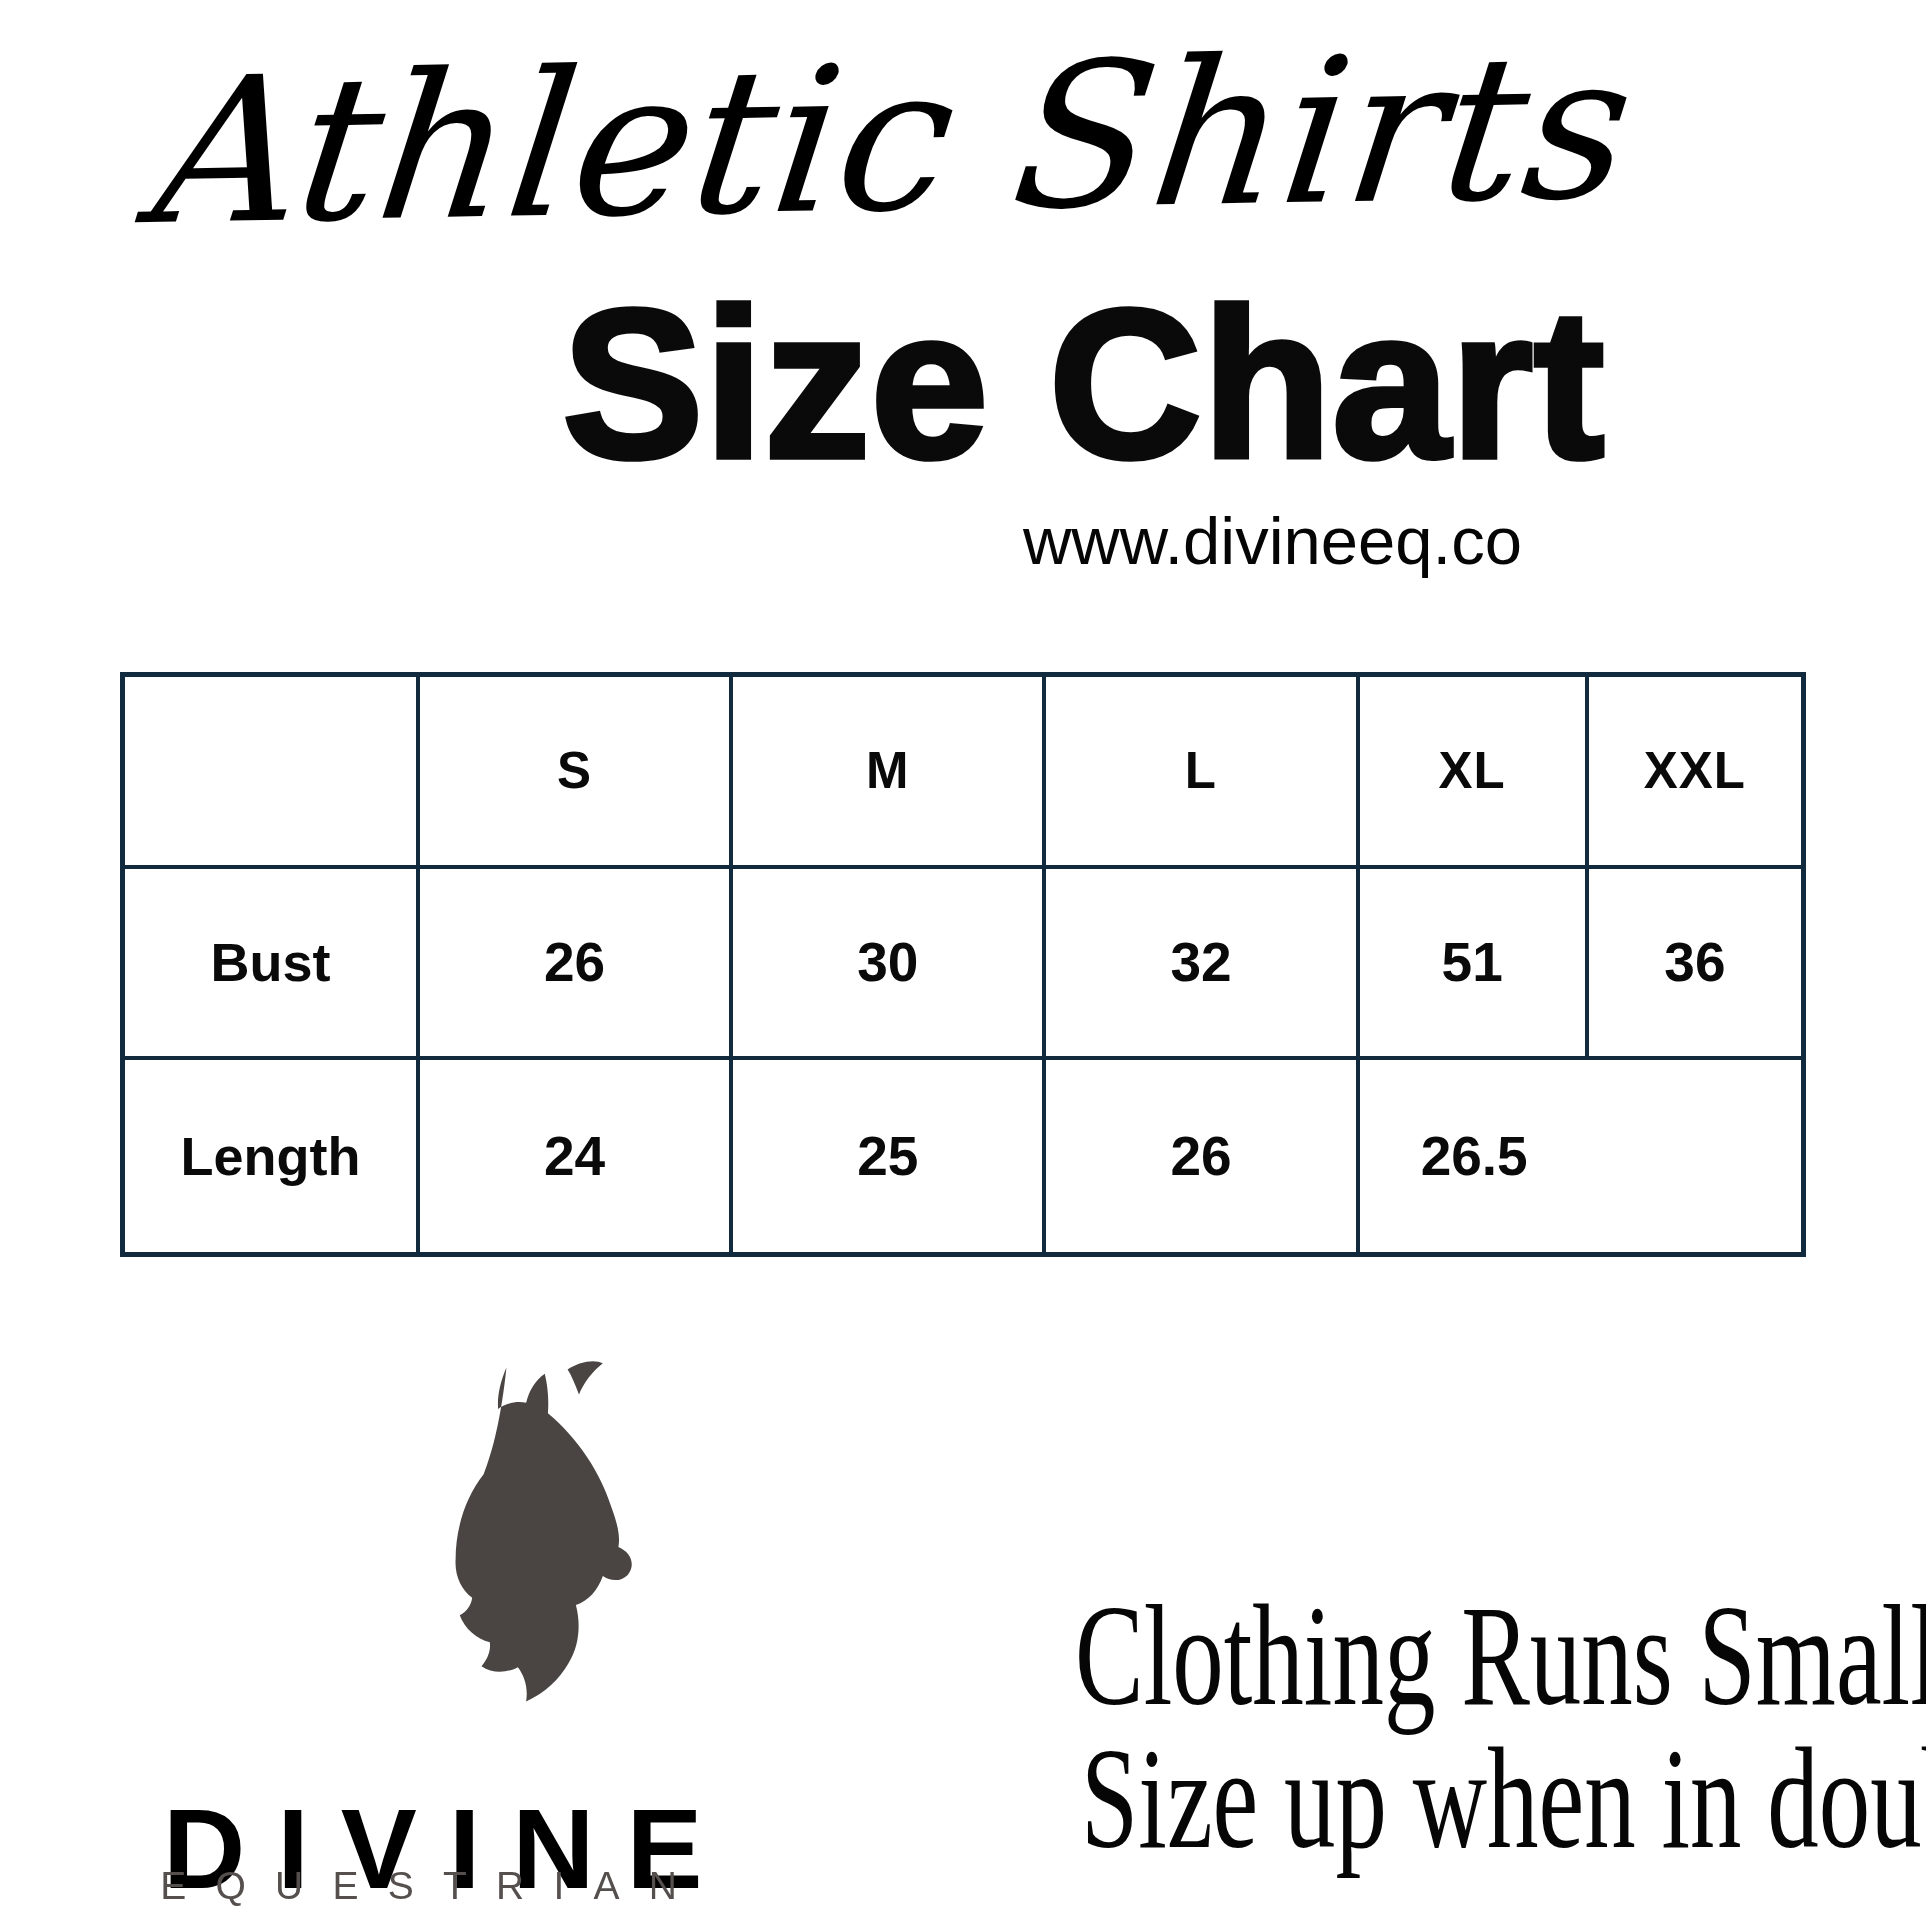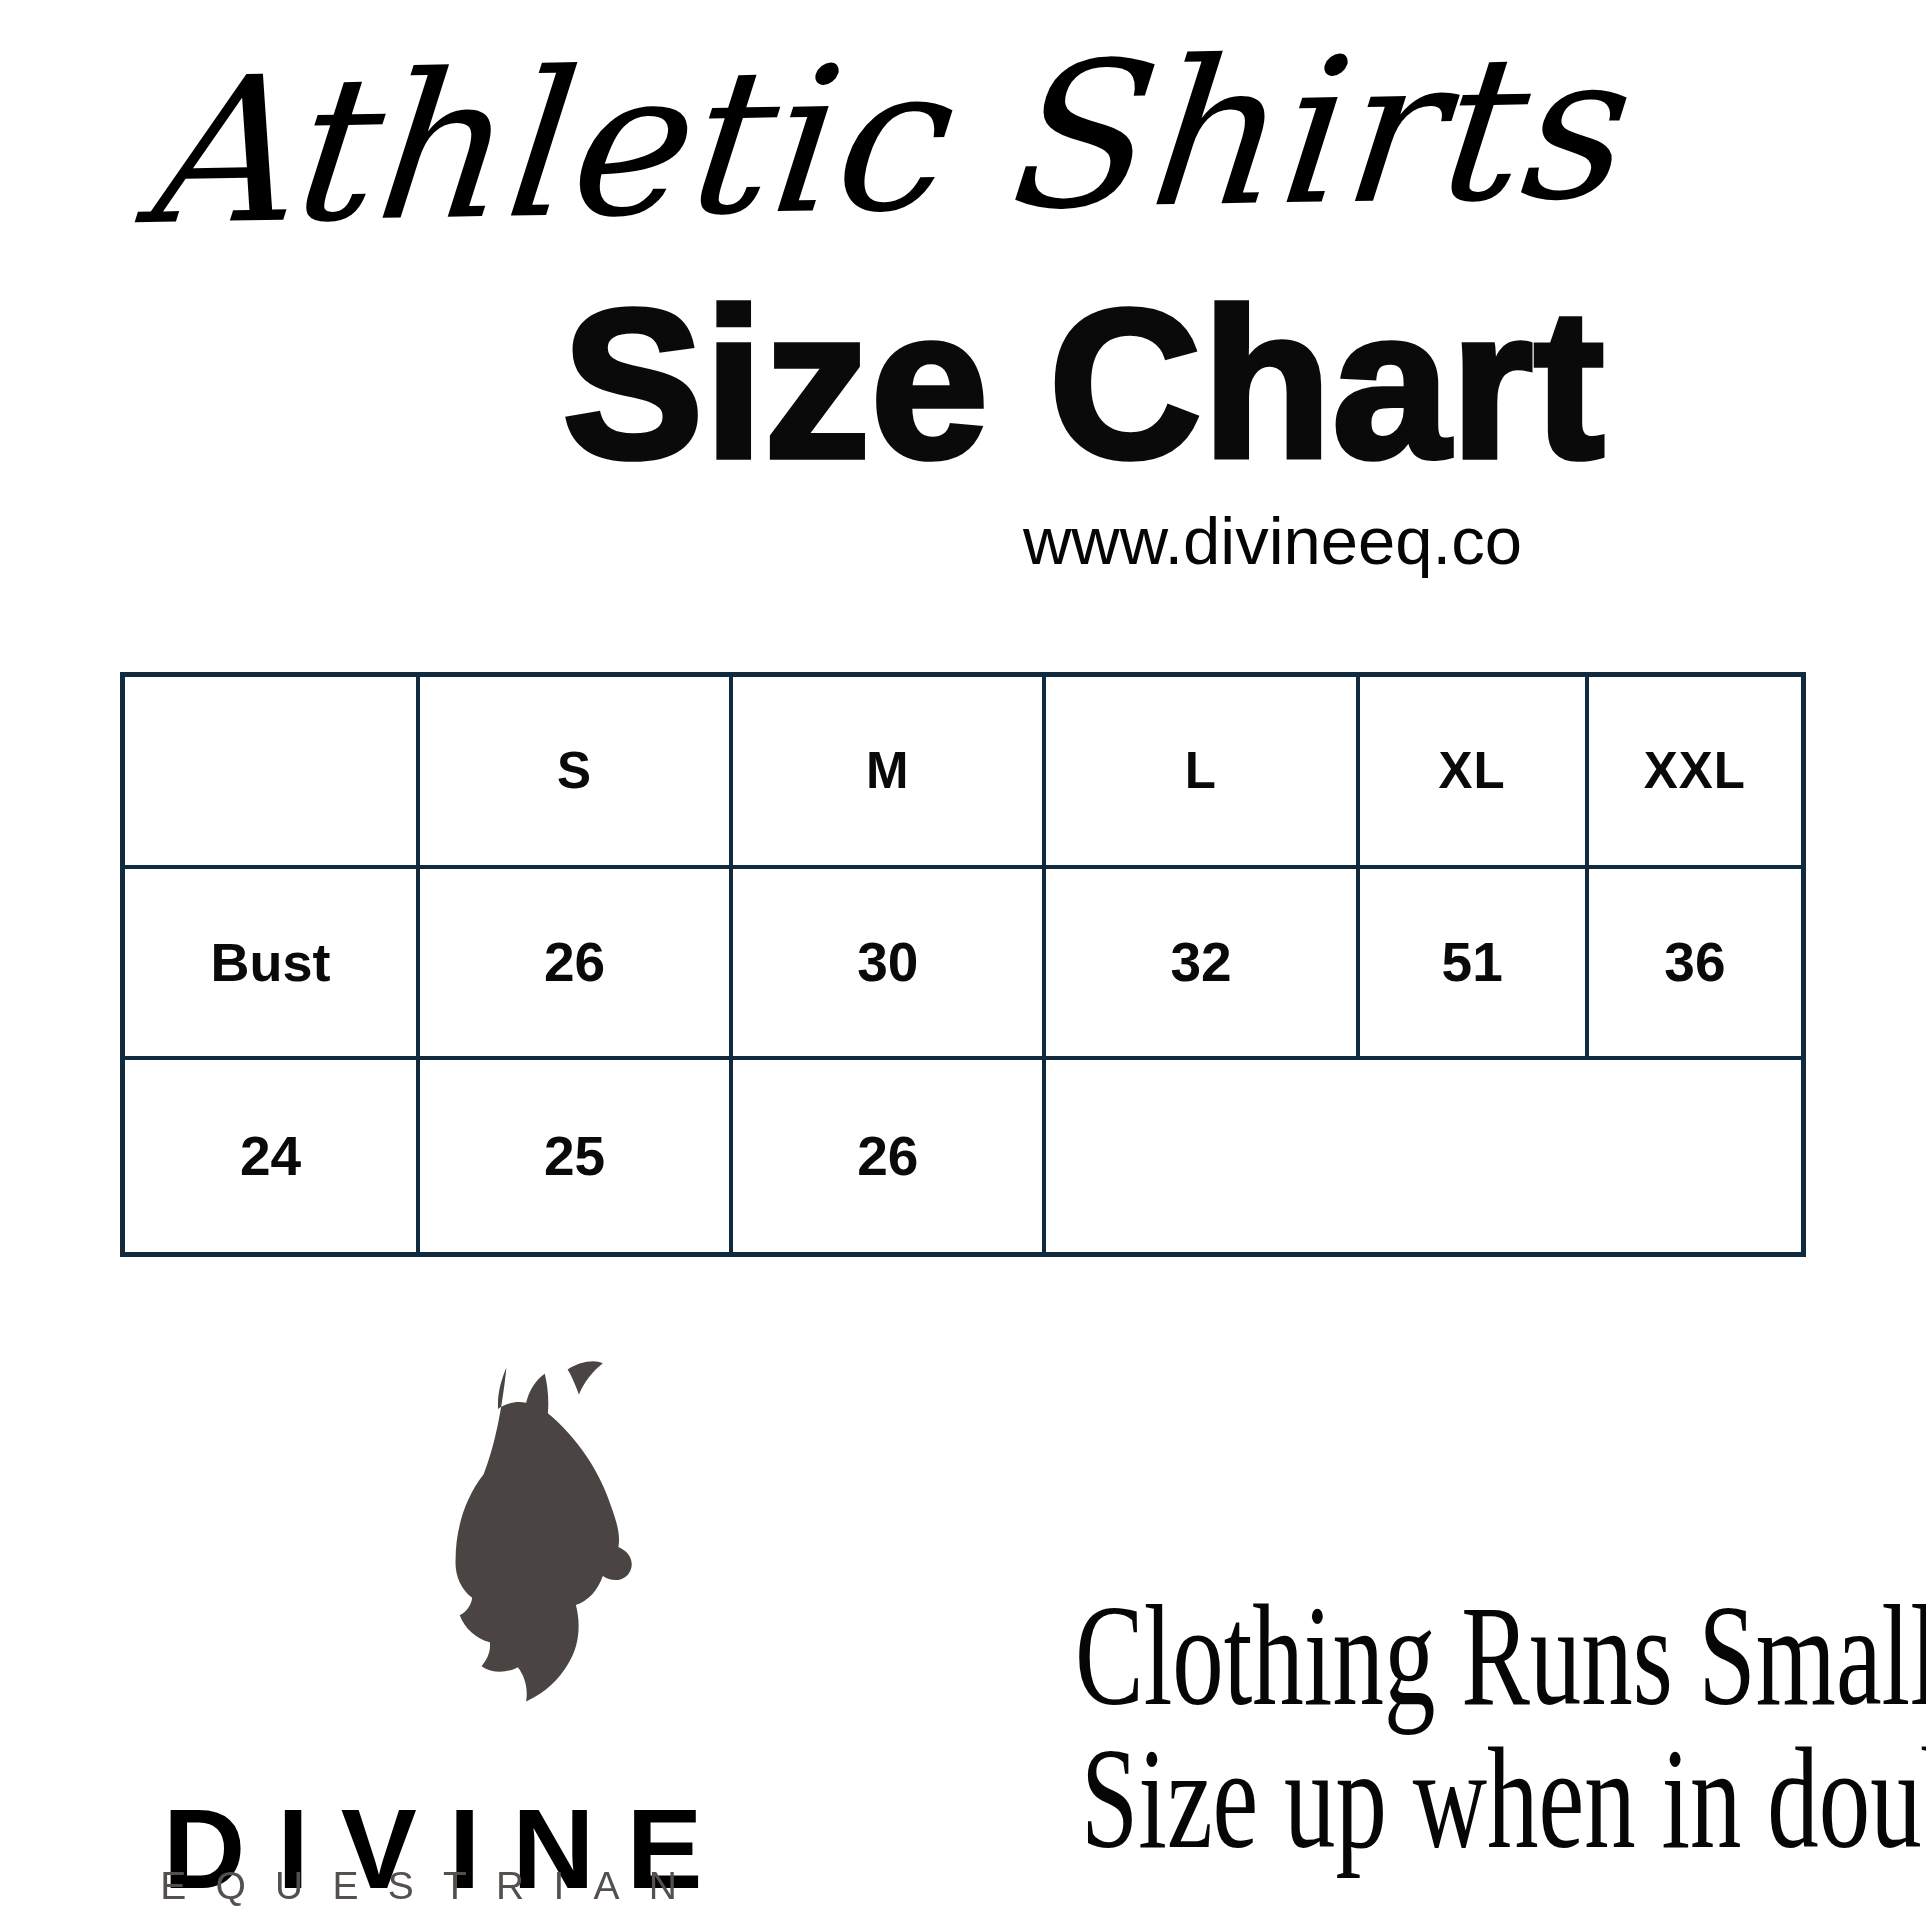--- a/index.html
+++ b/index.html
@@ -117,23 +117,25 @@
   <div class="cell header-cell">XL</div>
   <div class="cell header-cell last-col">XXL</div>
 
   <div class="cell label-cell">Bust</div>
   <div class="cell value-cell">26</div>
   <div class="cell value-cell">30</div>
   <div class="cell value-cell">32</div>
   <div class="cell value-cell">51</div>
   <div class="cell value-cell last-col">36</div>
 
+  <div class="cell label-cell last-row">Length</div>
   <div class="cell value-cell last-row">24</div>
   <div class="cell value-cell last-row">25</div>
   <div class="cell value-cell last-row">26</div>
+  <div class="cell value-cell last-row last-col">26.5</div>
 </div>
 
 <svg class="abs horse-logo" viewBox="0 0 400 380" xmlns="http://www.w3.org/2000/svg" aria-hidden="true">
   <path fill="#4a4542" d="
     M225,14
     C219,28 216,42 217,54
     C225,48 236,46 244,48
     C247,36 253,26 262,20
     C265,32 266,46 265,58
     C294,82 316,116 326,148

